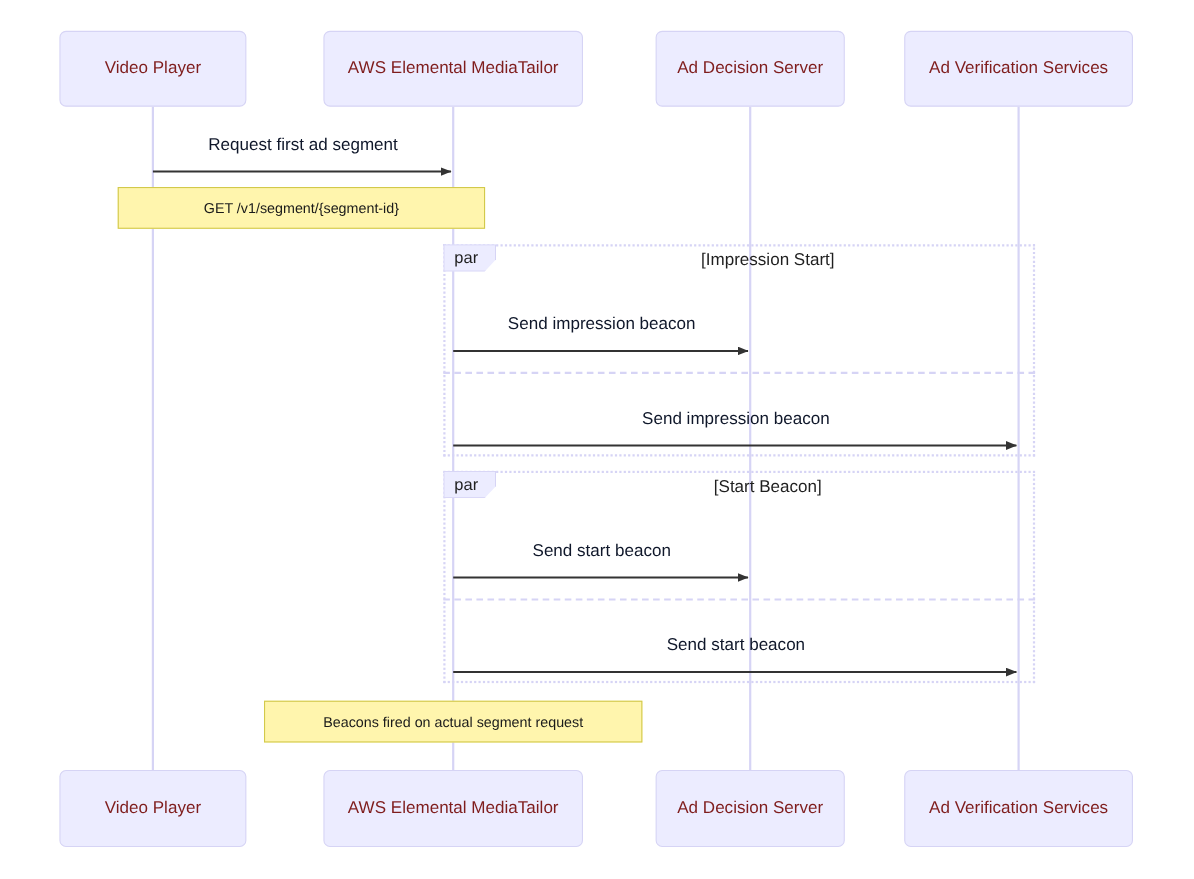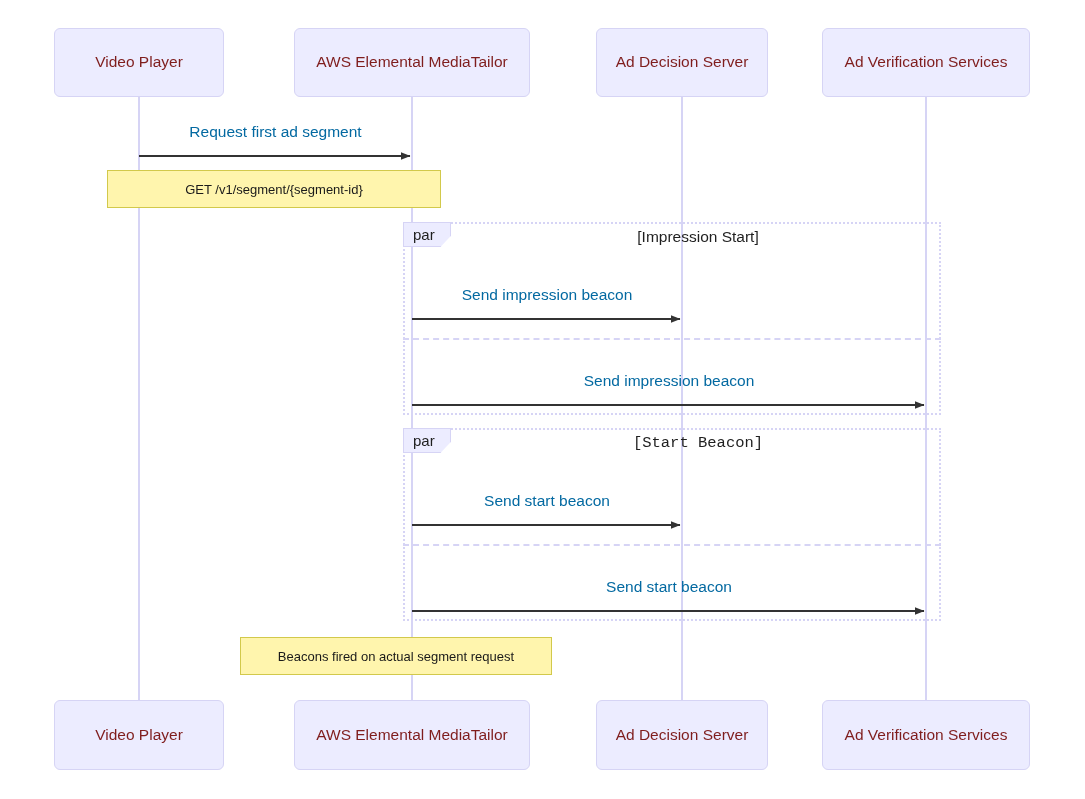--- a/index.html
+++ b/index.html
@@ -99,21 +99,21 @@
     color: #1f1f1f;
     white-space: nowrap;
     z-index: 5;
     text-align: center;
     transform: translateX(-50%);
   }
   
   .msg-label {
     position: absolute;
     font-size: 15.5px;
-    color: #0369a1;
+    color: #0f172a;
     white-space: nowrap;
     transform: translateX(-50%);
     z-index: 5;
   }
 </style>
 </head>
 <body>
 
 <div id="diagram-root">
 
@@ -143,21 +143,21 @@
       <div class="par-divider" style="left: 403px; top: 338px; width: 538px;"></div>
       <div class="par-tab" style="left: 403px; top: 222px;">
         <span class="par-tab-label">par</span>
       </div>
       <div class="par-title" style="left: 698px; top: 228px;">[Impression Start]</div>
       <div class="par-frame" style="left: 403px; top: 428px; width: 538px; height: 193px;"></div>
       <div class="par-divider" style="left: 403px; top: 544px; width: 538px;"></div>
       <div class="par-tab" style="left: 403px; top: 428px;">
         <span class="par-tab-label">par</span>
       </div>
-      <div class="par-title" style="left: 698px; top: 434px; font-family: Liberation Mono, monospace;">[Start Beacon]</div>
+      <div class="par-title" style="left: 698px; top: 434px;">[Start Beacon]</div>
     </div>
   <div id="participants-layer">
       <div class="participant-box" style="left: 54px; top: 28px; width: 170px; height: 69px;">
         <span class="participant-label">Video Player</span>
       </div>
       <div class="participant-box" style="left: 294px; top: 28px; width: 236px; height: 69px;">
         <span class="participant-label">AWS Elemental MediaTailor</span>
       </div>
       <div class="participant-box" style="left: 596px; top: 28px; width: 172px; height: 69px;">
         <span class="participant-label">Ad Decision Server</span>
@@ -175,21 +175,21 @@
         <span class="participant-label">Ad Decision Server</span>
       </div>
       <div class="participant-box" style="left: 822px; top: 700px; width: 208px; height: 70px;">
         <span class="participant-label">Ad Verification Services</span>
       </div>
     </div>
   <div id="notes-layer">
       <div class="note-box" style="left: 107px; top: 170px; width: 334px; height: 38px;">
         <span class="note-label">GET /v1/segment/{segment-id}</span>
       </div>
-      <div class="note-box" style="left: 240px; top: 637px; width: 312px; height: 38px;">
+      <div class="note-box" style="left: 240px; top: 637px; width: 344px; height: 38px;">
         <span class="note-label">Beacons fired on actual segment request</span>
       </div>
     </div>
   <div id="labels-layer">
       <div class="msg-label" style="left: 275.5px; top: 123px;">Request first ad segment</div>
       <div class="msg-label" style="left: 547px; top: 286px;">Send impression beacon</div>
       <div class="msg-label" style="left: 669px; top: 372px;">Send impression beacon</div>
       <div class="msg-label" style="left: 547px; top: 492px;">Send start beacon</div>
       <div class="msg-label" style="left: 669px; top: 578px;">Send start beacon</div>
     </div>

